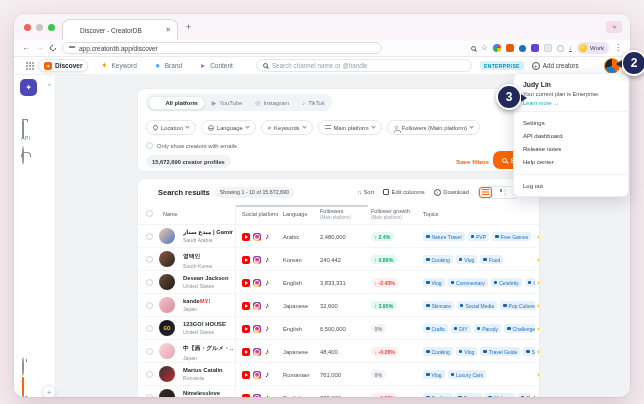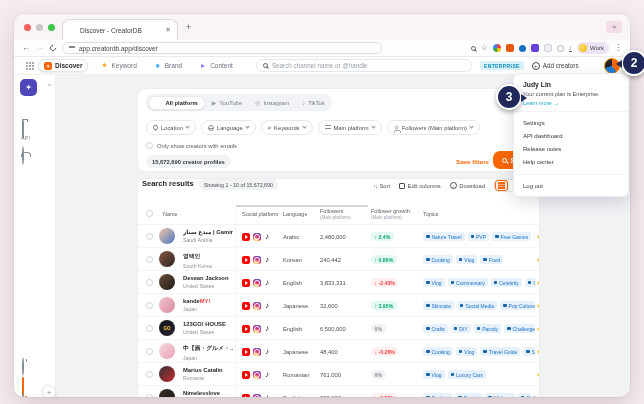--- a/index.html
+++ b/index.html
@@ -102,21 +102,21 @@
   .i-sliders { width:6px; height:5px; background:linear-gradient(#868e96 1px,transparent 1px) 0 0/6px 3px repeat-y; }
   .chk-row { position:absolute; left:8px; top:53px; display:flex; align-items:center; gap:4px; }
   .chk { width:7px; height:7px; border:1px solid #ccd1d7; border-radius:50%; background:#fff; }
   .chk-label { font-size:5.8px; color:#5a6068; }
   .count-pill { position:absolute; left:8px; top:66px; height:13px; background:#f1f3f5; border-radius:7px; display:flex; align-items:center; padding:0 6px; font-size:5.8px; font-weight:bold; color:#343a40; }
   .save-filters { position:absolute; left:318px; top:69px; font-size:6.2px; font-weight:bold; color:#f76707; white-space:nowrap; }
   .search-btn { position:absolute; left:355px; top:62px; width:48px; height:18px; background:#f76707; border-radius:7px; display:flex; align-items:center; justify-content:center; gap:3px; color:#fff; font-size:6.3px; font-weight:bold; }
   .search-btn .i-mag { color:#fff; }
 
   
-  .res-head { position:absolute; left:0; top:0; width:100%; height:26px; display:flex; align-items:flex-start; padding:0 4px; gap:5px; }
+  .res-head { position:absolute; left:0; top:0; width:100%; height:26px; display:flex; align-items:center; padding:0 20px; gap:5px; }
   .res-title { font-size:7.5px; font-weight:bold; color:#212529; white-space:nowrap; }
   .showing-pill { height:11px; background:#f1f3f5; border-radius:6px; display:flex; align-items:center; padding:0 5px; font-size:5.3px; color:#495057; white-space:nowrap; }
   .res-tools { margin-left:auto; display:flex; align-items:center; gap:9px; }
   .tool-btn { display:flex; align-items:center; gap:2.5px; font-size:5.8px; color:#495057; white-space:nowrap; }
   .i-sort { font-size:5.5px; color:#495057; letter-spacing:-1px; }
   .i-cols { width:6px; height:6px; border:1px solid #495057; border-radius:1px; background:linear-gradient(90deg,transparent 42%,#495057 42% 58%,transparent 58%); }
   .i-dlc { width:7px; height:7px; border:1px solid #495057; border-radius:50%; display:flex; align-items:center; justify-content:center; font-size:5px; color:#495057; }
   .views { display:flex; border:1px solid #e4e6ea; border-radius:4px; overflow:hidden; }
   .vbtn { width:13px; height:11px; display:flex; align-items:center; justify-content:center; border-left:1px solid #eceef1; }
   .vbtn:first-child { border-left:none; background:#fff5ec; box-shadow:inset 0 0 0 1px #f76707; border-radius:3px; }

